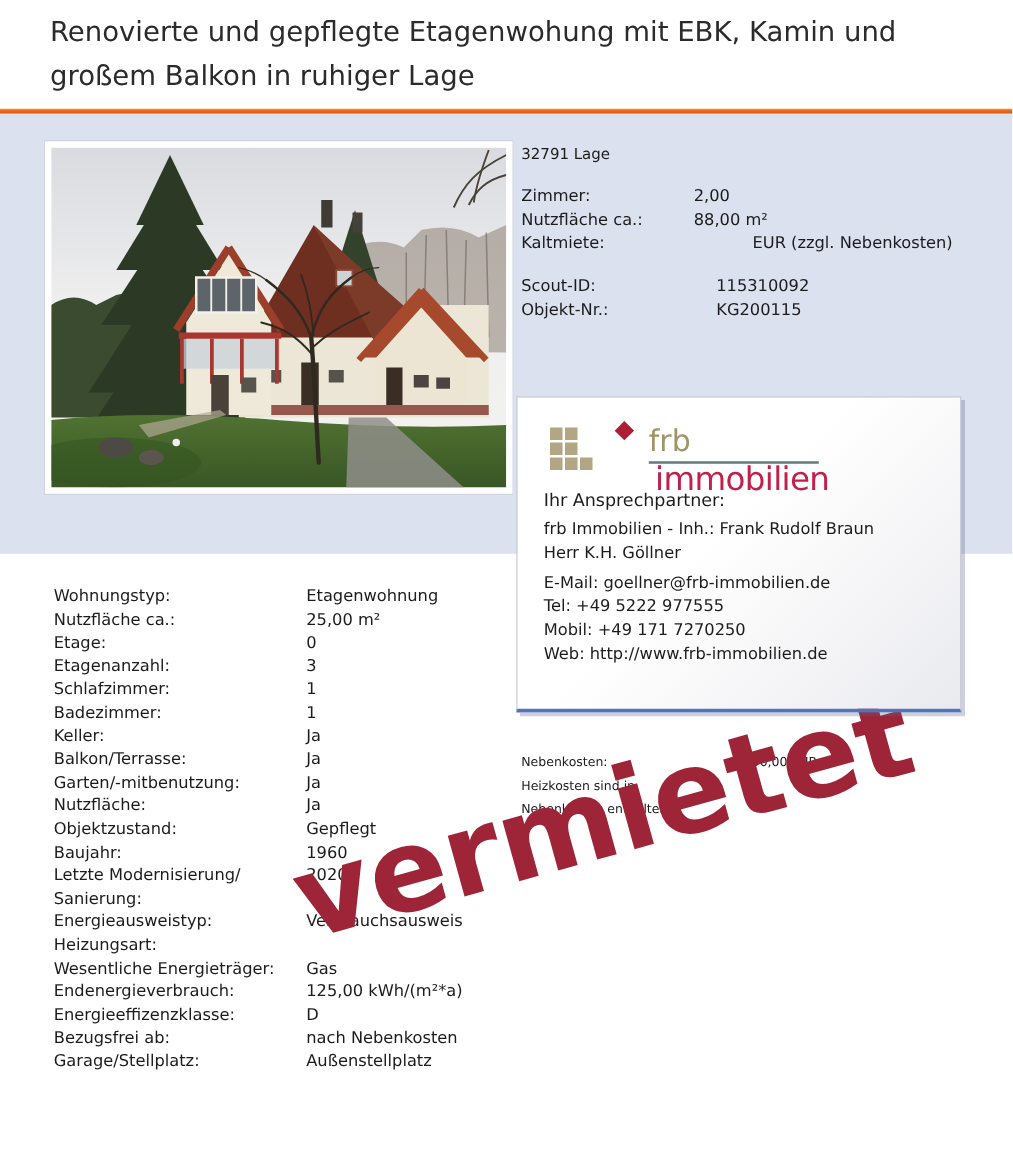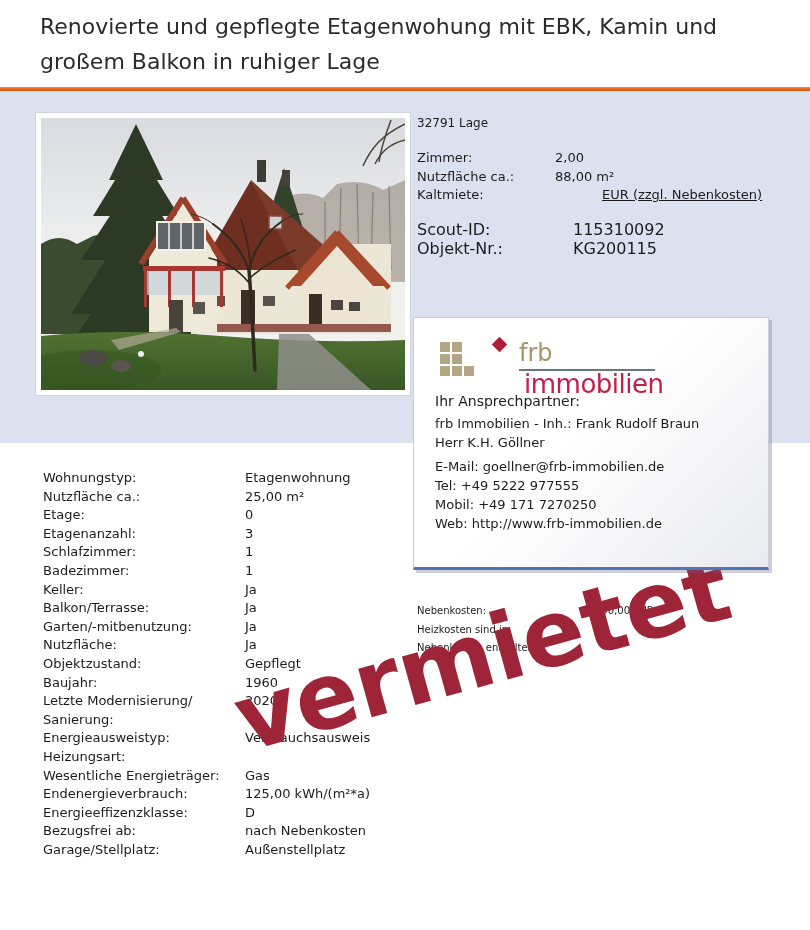--- a/index.html
+++ b/index.html
@@ -16,22 +16,22 @@
   
   .photo-frame{position:absolute;left:35px;top:112px;width:364px;height:272px;background:#fff;
                padding:5px;border:1px solid #cfd4e0;z-index:2;}
   .photo-frame svg{display:block;}
   
   .loc{position:absolute;left:417px;top:116px;font-size:12px;z-index:3;}
   .sumrows{position:absolute;left:417px;top:149px;font-size:13px;line-height:18.6px;z-index:3;width:360px;}
   .sumrows .row,.idrows .row{white-space:nowrap;}
   .sl{display:inline-block;width:138px;}
   .sv{display:inline-block;}
-  .sv.kalt{margin-left:47px;text-decoration:underline;}
-  .idrows{position:absolute;left:417px;top:220px;font-size:16px;line-height:19px;z-index:3;width:360px;}
+  .sv.kalt{margin-left:47px;}
+  .idrows{position:absolute;left:417px;top:220px;font-size:13px;line-height:19px;z-index:3;width:360px;}
   .il{display:inline-block;width:156px;}
   
   .agent-box{position:absolute;left:413px;top:317px;width:354px;height:249px;
              background:linear-gradient(135deg,#ffffff 45%,#f4f4f6 75%,#e9eaef 100%);
              border:1px solid #c9cdd9;border-bottom:3px solid #5573b6;
              box-shadow:3px 3px 0 rgba(90,100,130,0.30);z-index:10;}
   .logo{position:absolute;left:26px;top:24px;width:230px;height:62px;}
   .logo .sq{position:absolute;width:10px;height:10px;background:#b2a685;}
   .logo .diamond{position:absolute;left:54px;top:-3px;width:11px;height:11px;background:#ad1f36;
                  transform:rotate(45deg);}

